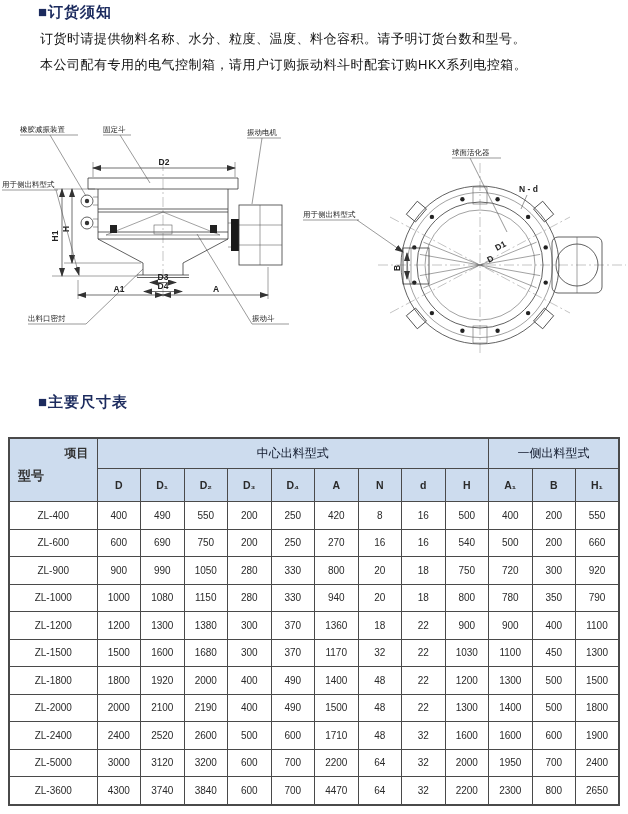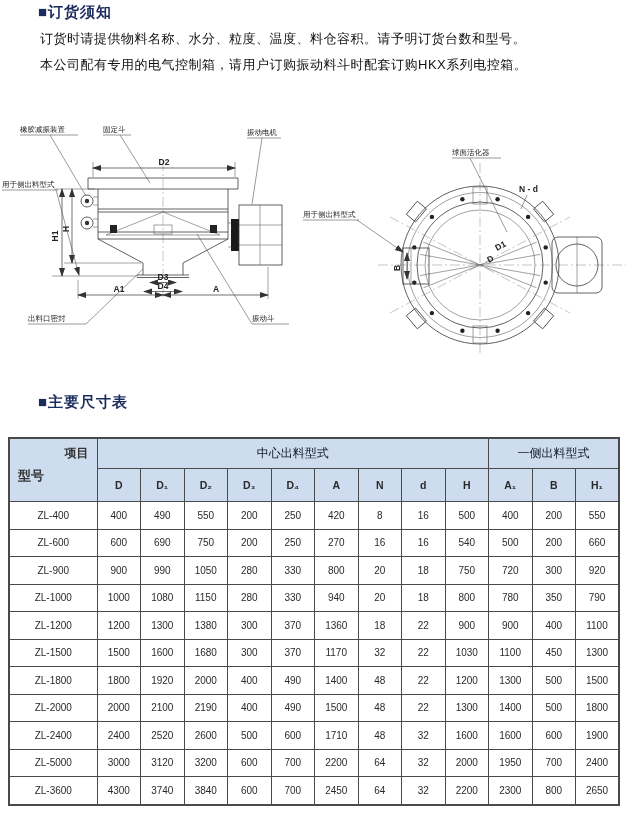--- a/index.html
+++ b/index.html
@@ -368,21 +368,21 @@
         <td>700</td>
         <td>2400</td>
       </tr>
       <tr>
         <td>ZL-3600</td>
         <td>4300</td>
         <td>3740</td>
         <td>3840</td>
         <td>600</td>
         <td>700</td>
-        <td>2450</td>
+        <td>4470</td>
         <td>64</td>
         <td>32</td>
         <td>2200</td>
         <td>2300</td>
         <td>800</td>
         <td>2650</td>
       </tr>
     </tbody>
 </table>
 

